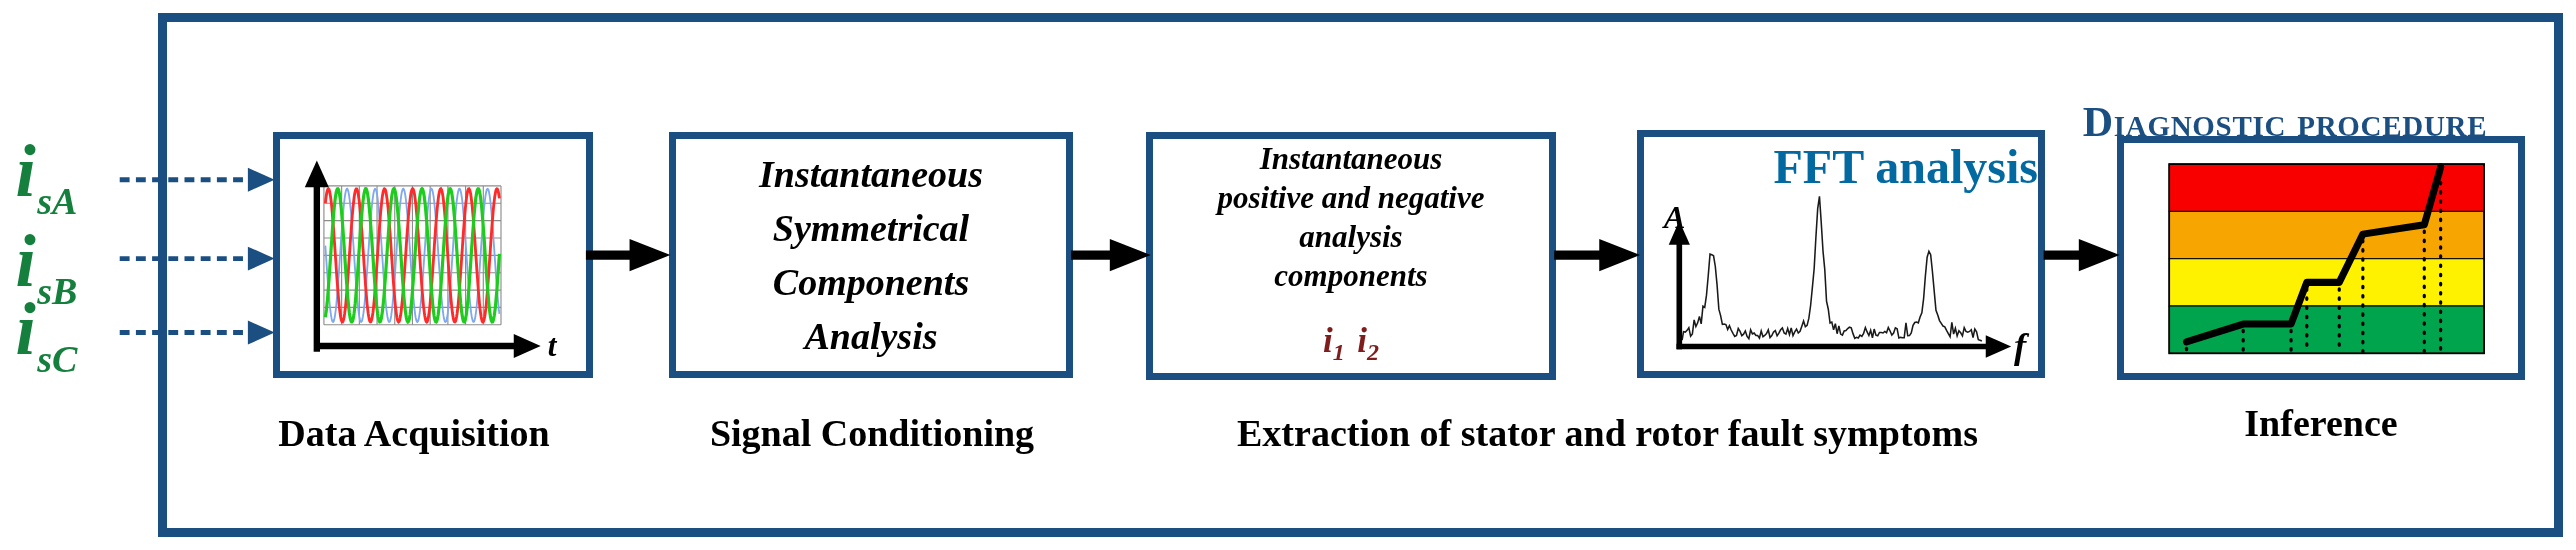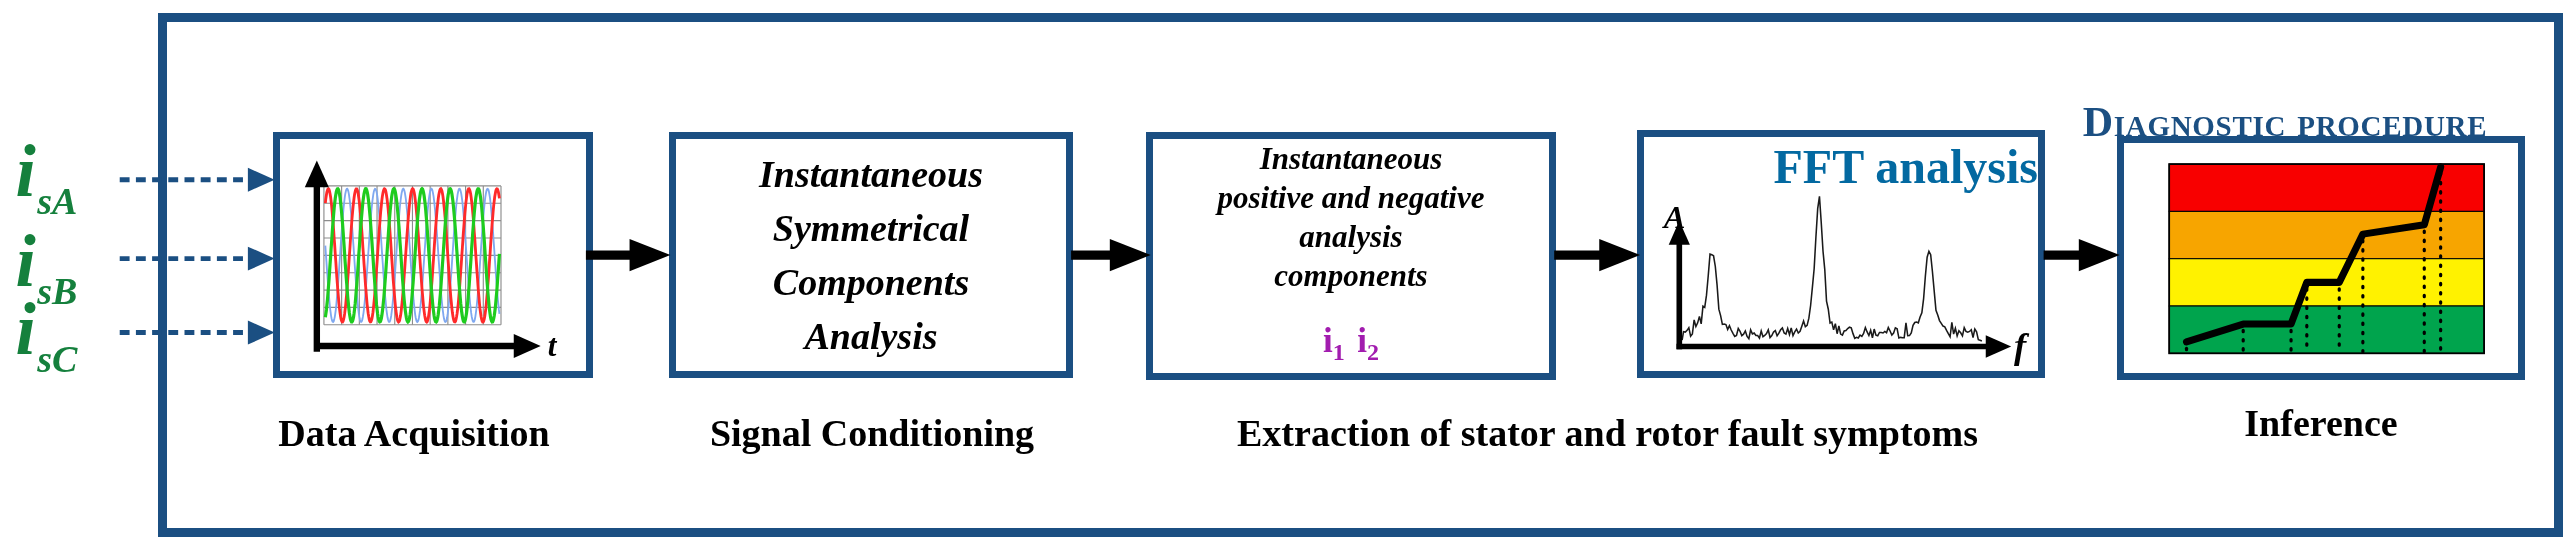--- a/index.html
+++ b/index.html
@@ -35,21 +35,21 @@
   #block-seq{left:1146px;top:132px;width:410px;height:248px;}
   #block-fft{left:1637px;top:130px;width:408px;height:248px;}
   #block-inf{left:2117px;top:136px;width:408px;height:244px;}
   .block svg{position:absolute;left:0;top:0;width:100%;height:100%;}
   .center-col{
     position:absolute;inset:0;display:flex;flex-direction:column;
     align-items:center;justify-content:center;text-align:center;border-radius:20px;
   }
   .isca-line{font-size:38px;font-weight:bold;font-style:italic;line-height:54px;color:#000;}
   .seq-line{font-size:31px;font-weight:bold;font-style:italic;line-height:39px;color:#000;}
-  .seq-symbols{font-size:35px;font-weight:bold;line-height:42px;color:#a21caf;margin-top:25px;}
+  .seq-symbols{font-size:35px;font-weight:bold;font-style:italic;line-height:42px;color:#7f1d1d;margin-top:25px;}
   .seq-symbols .sym{margin:0 6.3px;}
   .seq-symbols sub{font-size:24px;}
   .fft-title{
     position:absolute;left:0;top:2.8px;width:100%;text-align:right;
     font-size:48px;font-weight:bold;color:#0369a1;line-height:54px;
   }
   .caption{
     position:absolute;top:411px;z-index:3;color:#000;text-align:center;
     font-size:38px;font-weight:bold;white-space:nowrap;
   }

